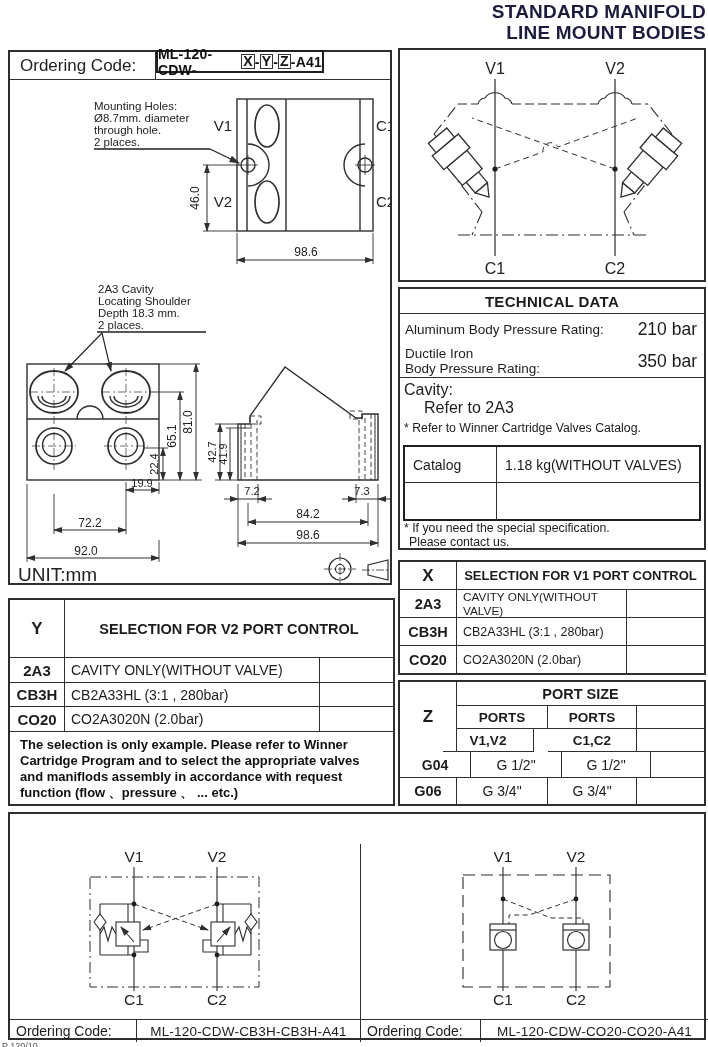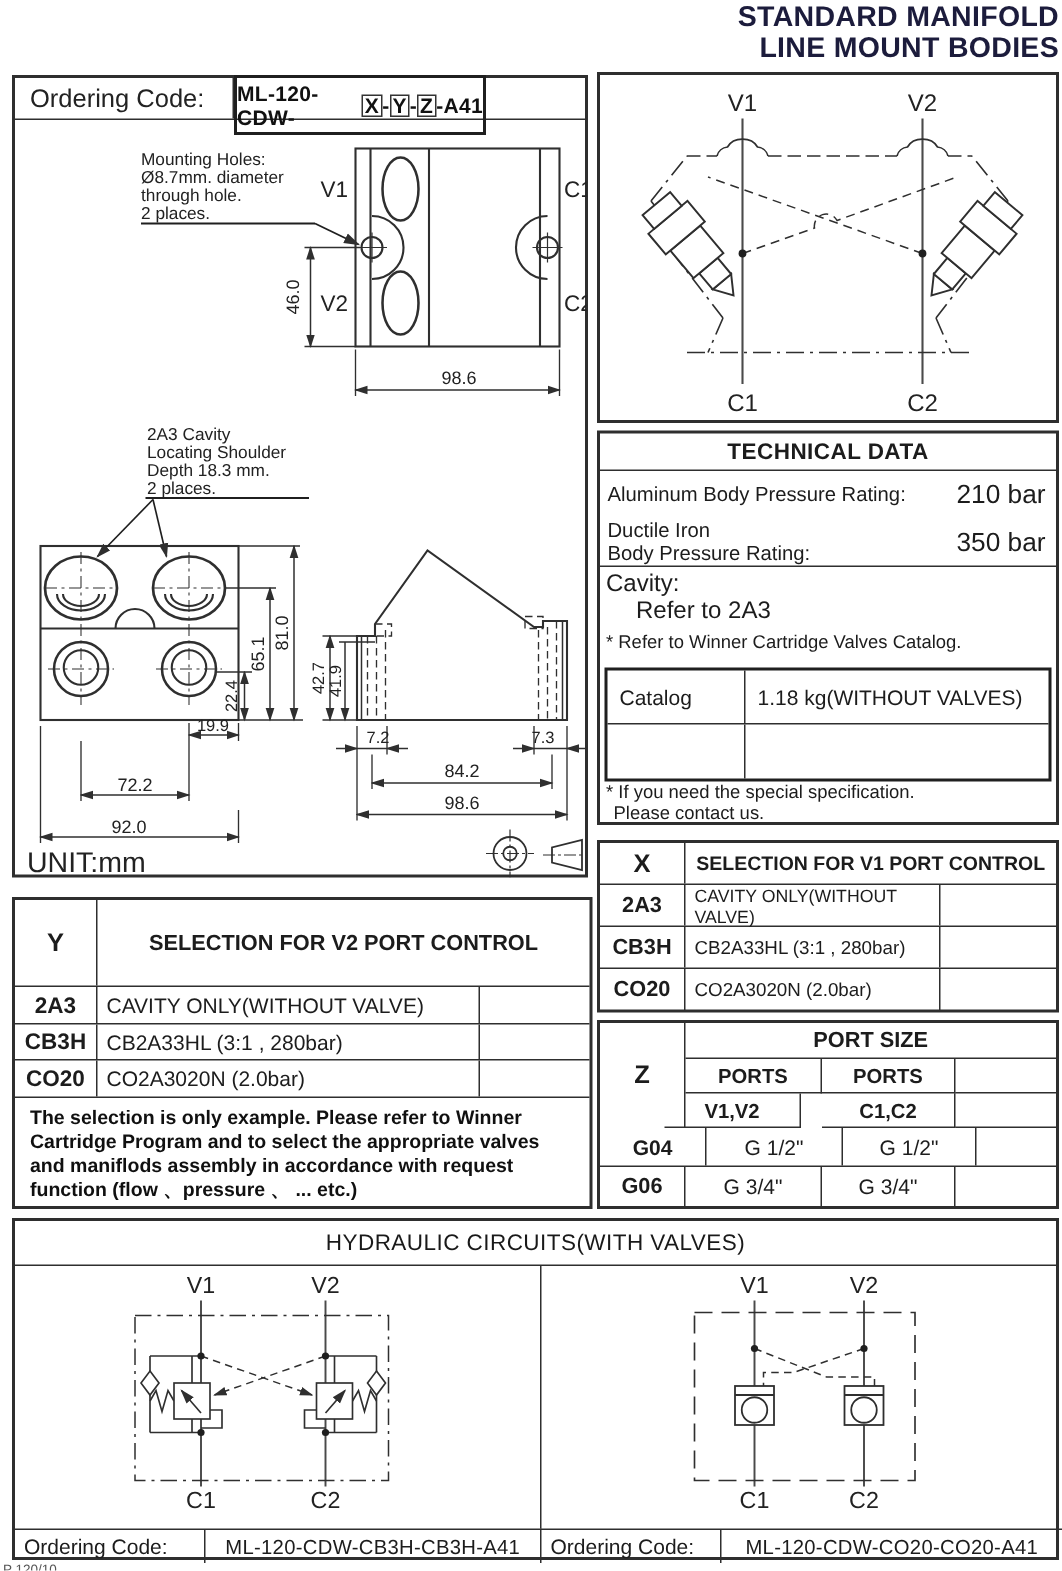--- a/index.html
+++ b/index.html
@@ -7,21 +7,21 @@
   body { width:708px; height:1047px; position:relative; overflow:hidden;
          font-family:"Liberation Sans", sans-serif; color:#1c1c1c; }
   .abs { position:absolute; }
   .box { border:2px solid #2e2e2e; background:#fff; }
   .title { right:2px; top:1px; width:430px; text-align:right;
            font-size:19px; font-weight:bold; line-height:21px; color:#1c1c3c; letter-spacing:.2px;}
   
   .ord-row { left:0; top:0; width:100%; height:28px; border-bottom:1.5px solid #2e2e2e; }
   .ord-label { left:0; top:0; width:146px; height:100%; border-right:1.5px solid #2e2e2e;
                font-size:17px; color:#222; display:flex; align-items:center; padding-left:10px;}
-  .ord-code { left:146px; top:-2px; width:168px; height:40px; border:2px solid #1f1f1f;
+  .ord-code { left:146px; top:-2px; width:168px; height:23px; border:2px solid #1f1f1f;
               display:flex; align-items:center; justify-content:center;
               font-size:14px; font-weight:bold; color:#111; letter-spacing:.2px;}
   .codebox { display:inline-block; border:1px solid #333; padding:0 1px; margin:0 0px; line-height:13px;}
   svg text { font-family:"Liberation Sans", sans-serif; fill:#222; }
   .dim { font-size:12px; }
   .note-t { font-size:11.5px; }
   .portlbl { font-size:15px; }
   
   .td-head { height:25px; border-bottom:1.5px solid #2e2e2e; display:flex; align-items:center;
              justify-content:center; font-size:15px; font-weight:bold; letter-spacing:.3px;}
@@ -399,21 +399,20 @@
   </div>
   <div class="sel-row" style="height:25px; border-bottom:1.5px solid #2e2e2e;">
     <div class="code-cell" style="width:55px; font-size:15px;">CO20</div>
     <div class="desc-cell" style="width:255px; font-size:14px;">CO2A3020N (2.0bar)</div>
     <div class="empty-cell"></div>
   </div>
   <div class="ynote">The selection is only example. Please refer to Winner Cartridge Program and to select the appropriate valves and maniflods assembly in accordance with request function (flow 、pressure 、 ... etc.)</div>
 </div>
 
 <div class="abs box" style="left:8px; top:812px; width:698px; height:228px;">
-  <div class="hc-head">HYDRAULIC CIRCUITS(WITH VALVES)</div>
 
   <div class="abs" style="left:0; top:30px; width:350px; height:175px;">
     <svg width="349" height="174" viewBox="0 0 349 174">
       <defs>
         <marker id="a3" markerWidth="9" markerHeight="7" refX="8" refY="3.5" orient="auto-start-reverse">
           <polygon points="0 0.6, 9 3.5, 0 6.4" fill="#2f2f2f"></polygon>
         </marker>
       </defs>
       <text x="124" y="18" text-anchor="middle" style="font-size:15.5px">V1</text>
       <text x="207" y="18" text-anchor="middle" style="font-size:15.5px">V2</text>

